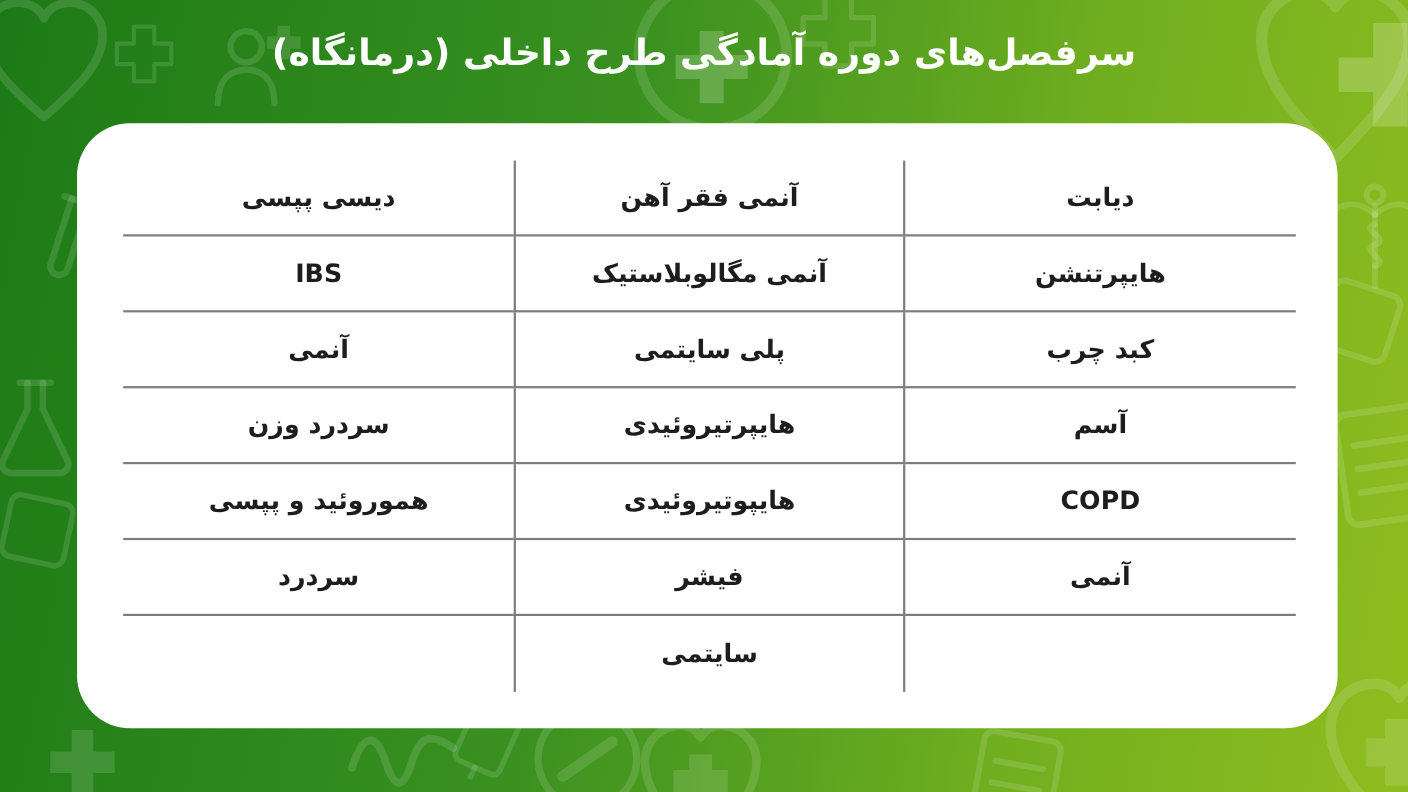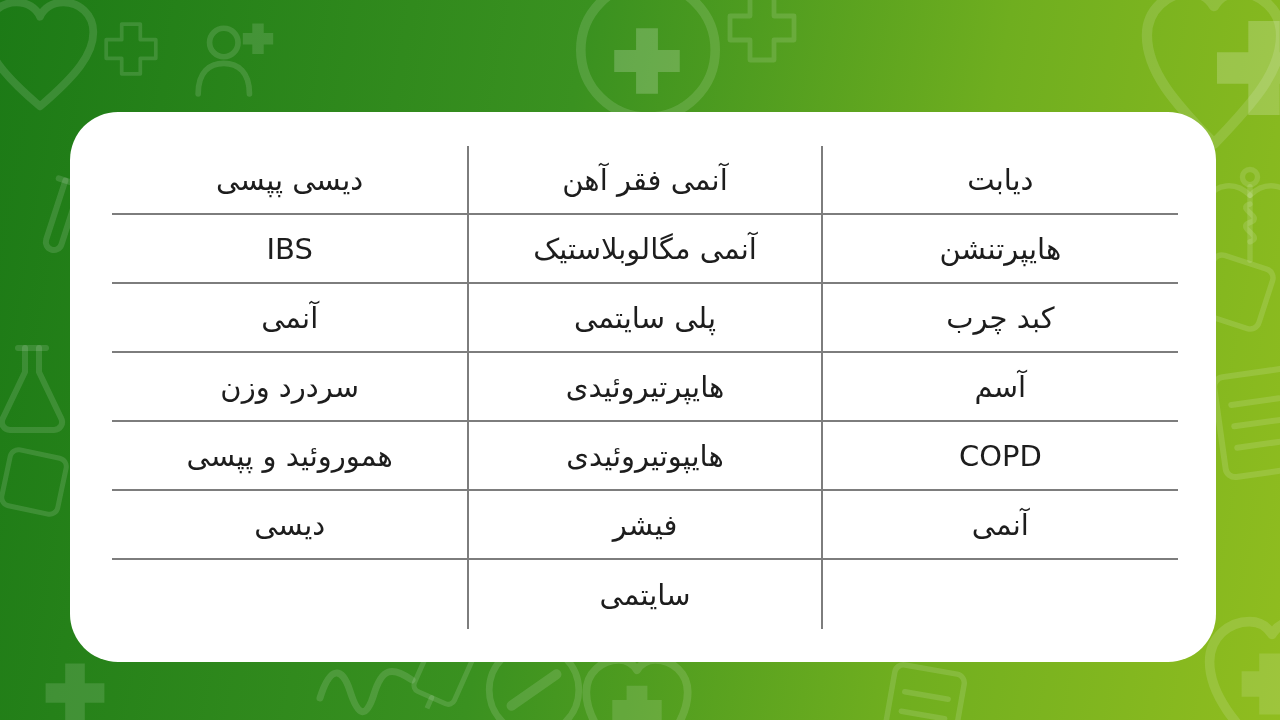--- a/index.html
+++ b/index.html
@@ -41,21 +41,21 @@
     direction: rtl;
     display: grid;
     grid-template-columns: repeat(3, 1fr);
     grid-auto-rows: 1fr;
     width: 100%; height: 100%;
   }
   .t-row { display: contents; }
   .cell {
     display: flex; align-items: center; justify-content: center;
     direction: rtl;
-    font-weight: normal; font-size: 29px;
+    font-weight: bold; font-size: 23px;
     color: var(--text, #1d1d1d);
   }
   .t-row:not(:last-child) .cell { border-bottom: 2px solid var(--divider, #7d7d7d); }
   .cell.mid { border-left: 2px solid var(--divider, #7d7d7d);
               border-right: 2px solid var(--divider, #7d7d7d); text-align: right; }
 </style>
 </head>
 <body>
 
 <div class="stage">
@@ -186,20 +186,21 @@
           <line x1="30" y1="50" x2="70" y2="50"></line>
         </g>
       </svg>
   </div>
   <div class="deco" style="left:40px;top:658px;width:70px;height:70px">
     <svg viewBox="0 0 100 100">
         <path class="fl" d="M36 8 H64 V36 H92 V64 H64 V92 H36 V64 H8 V36 H36 Z"></path>
       </svg>
   </div>
 
+  <h1 class="page-title">سرفصل‌های دوره آمادگی طرح داخلی (درمانگاه)</h1>
 
   <div class="card">
     <div class="topics-table">
 
       <div class="t-row">
         <div class="cell">دیابت</div>
         <div class="cell mid">آنمی فقر آهن</div>
         <div class="cell">دیسی پپسی</div>
       </div>
 
@@ -223,21 +224,21 @@
 
       <div class="t-row">
         <div class="cell">COPD</div>
         <div class="cell mid">هایپوتیروئیدی</div>
         <div class="cell">هموروئید و پپسی</div>
       </div>
 
       <div class="t-row">
         <div class="cell">آنمی</div>
         <div class="cell mid">فیشر</div>
-        <div class="cell">دیسی</div>
+        <div class="cell">سردرد</div>
       </div>
 
       <div class="t-row">
         <div class="cell"></div>
         <div class="cell mid">سایتمی</div>
         <div class="cell"></div>
       </div>
 
     </div>
   </div>

